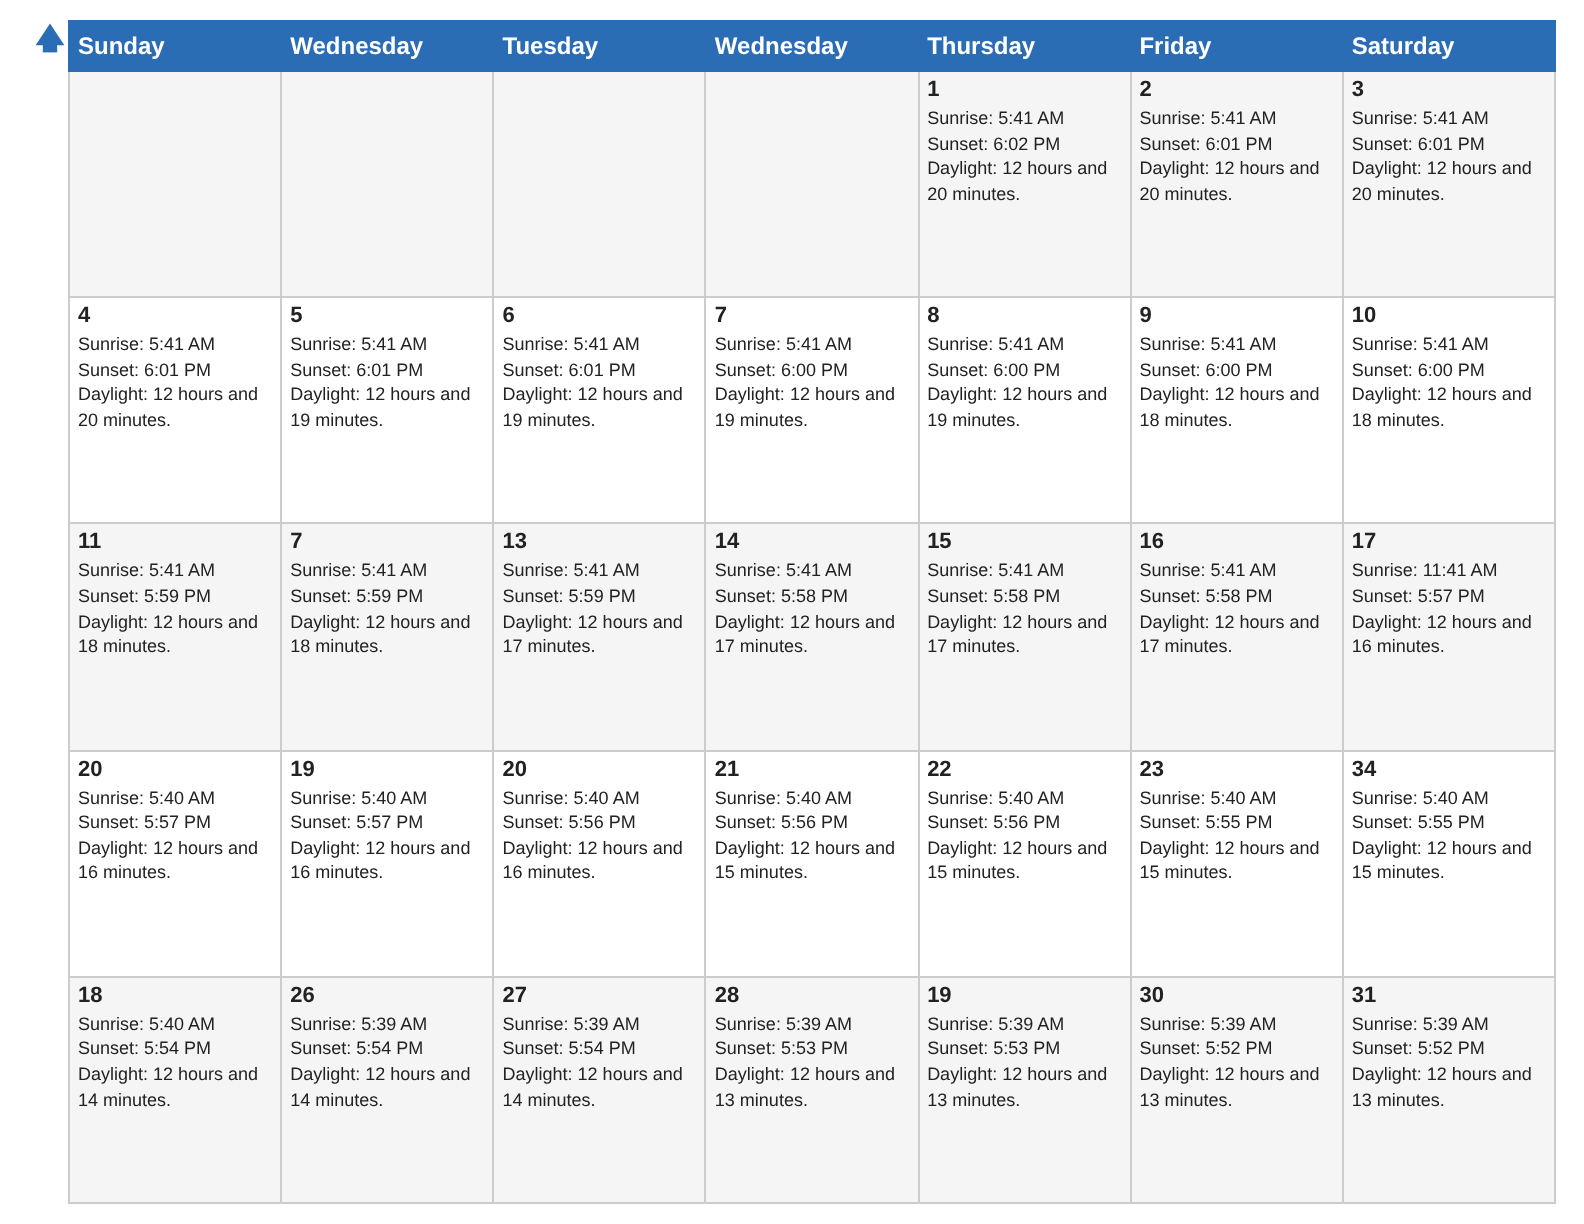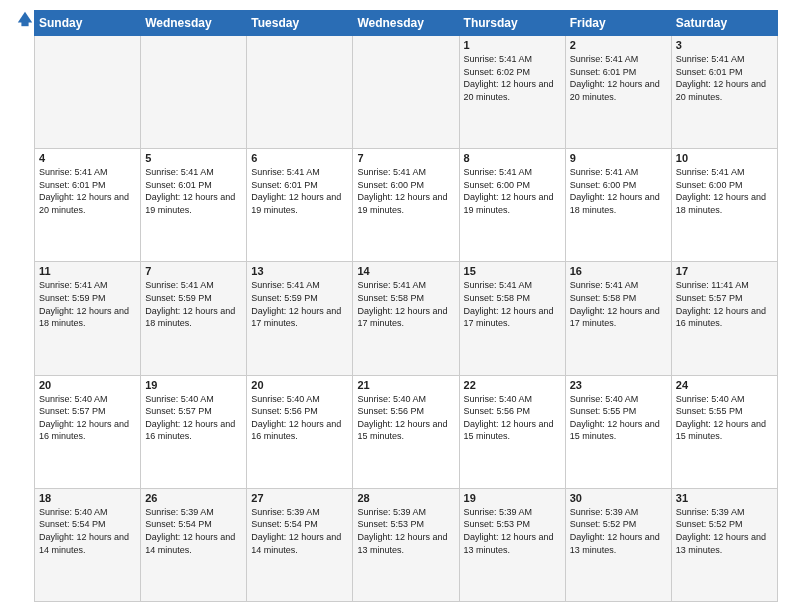--- a/index.html
+++ b/index.html
@@ -305,21 +305,21 @@
 and 15 minutes.</div>
           </td>
           <td>
             <span class="day-num">23</span>
             <div class="day-info">Sunrise: 5:40 AM
 Sunset: 5:55 PM
 Daylight: 12 hours
 and 15 minutes.</div>
           </td>
           <td>
-            <span class="day-num">24</span>
+            <span class="day-num">34</span>
             <div class="day-info">Sunrise: 5:40 AM
 Sunset: 5:55 PM
 Daylight: 12 hours
 and 15 minutes.</div>
           </td>
         </tr>
         <tr>
           <td>
             <span class="day-num">18</span>
             <div class="day-info">Sunrise: 5:40 AM

